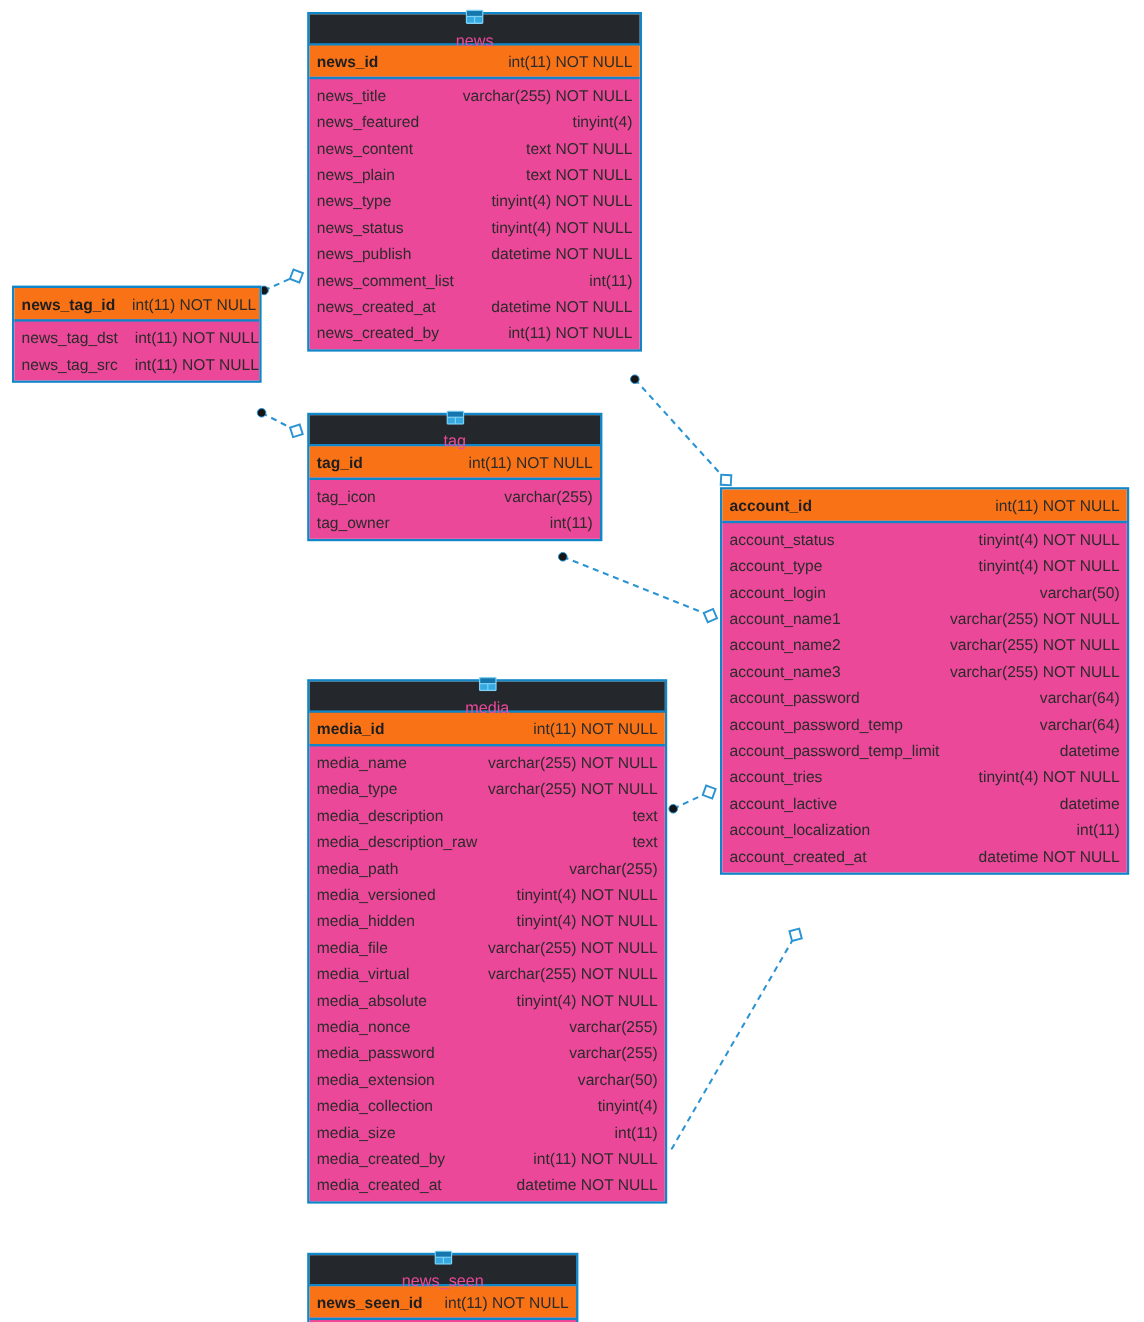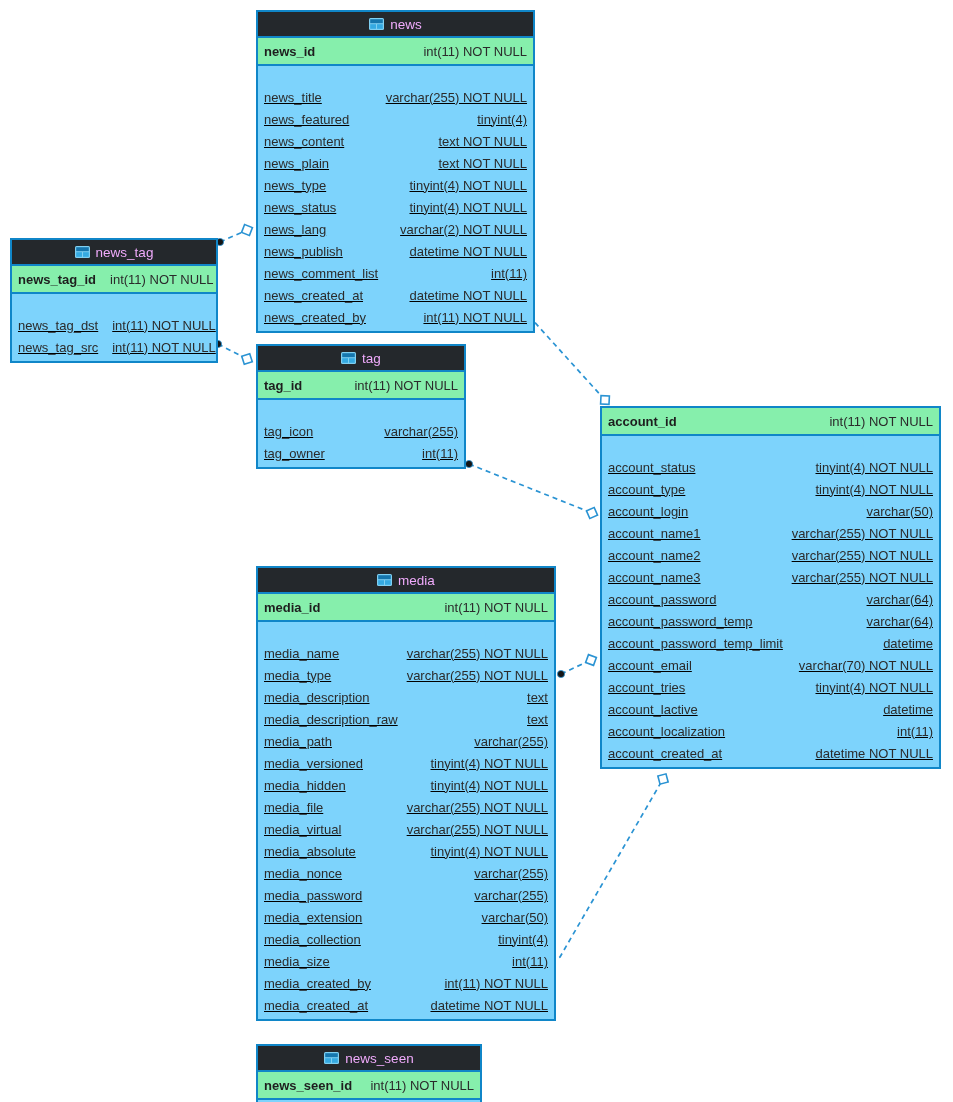--- a/index.html
+++ b/index.html
@@ -6,34 +6,34 @@
   #canvas{
     position:relative;width:953px;height:1102px;background:#ffffff;
     font-family:"Liberation Sans","DejaVu Sans",sans-serif;overflow:hidden;
   }
   #wires{position:absolute;left:0;top:0;width:953px;height:1102px;}
   .tbl{
     position:absolute;box-sizing:border-box;background:#ffffff;
     border:2px solid #1086c8;
   }
   .tbl-header{
-    height:24px;background:#24282c;color:#f0abfc;
+    height:24px;background:#24282c;color:#ec4899;
     display:flex;align-items:center;justify-content:center;gap:6px;
-    font-size:13.5px;border-bottom:2px solid #1086c8;
+    font-size:13.5px;border-bottom:2px solid #1086c8;flex-direction:column;
   }
   .tbl-header .ticon{display:flex;align-items:center;}
   .row{
     height:22px;display:flex;align-items:center;justify-content:space-between;
     padding:0 6px;font-size:13px;color:#2b2b2b;white-space:nowrap;
   }
   .row .cname{margin-right:14px;}
   .row .ctype{}
-  .pkrow{height:26px;background:#86efac;}
+  .pkrow{height:26px;background:#f97316;}
   .pkrow .cname{font-weight:bold;color:#1e1e1e;}
-  .cols{border-top:2px solid #1086c8;padding:20px 0 3px 0;background:#7dd3fc;text-decoration:underline;}
+  .cols{border-top:2px solid #1086c8;padding:2px 0 3px 0;background:#ec4899;}
 </style>
 </head>
 <body>
 
 <div id="canvas">
   <svg id="wires" xmlns="http://www.w3.org/2000/svg" viewBox="0 0 953 1102">
       <polyline points="220,242 247,230" fill="none" stroke="#2a93d3" stroke-width="1.7" stroke-dasharray="5 4"></polyline>
       <circle cx="220" cy="242" r="3.6" fill="#151515" stroke="#2a93d3" stroke-width="0.8"></circle>
       <rect x="242.8" y="225.8" width="8.4" height="8.4" fill="#ffffff" stroke="#2a93d3" stroke-width="1.6" transform="rotate(21.037511025421818 247 230)"></rect>
       <polyline points="218,344 247,359" fill="none" stroke="#2a93d3" stroke-width="1.7" stroke-dasharray="5 4"></polyline>
@@ -87,69 +87,54 @@
         </div>
         <div class="row">
           <span class="cname">news_type</span>
           <span class="ctype">tinyint(4) NOT NULL</span>
         </div>
         <div class="row">
           <span class="cname">news_status</span>
           <span class="ctype">tinyint(4) NOT NULL</span>
         </div>
         <div class="row">
-          <span class="cname">news_lang</span>
-          <span class="ctype">varchar(2) NOT NULL</span>
-        </div>
-        <div class="row">
           <span class="cname">news_publish</span>
           <span class="ctype">datetime NOT NULL</span>
         </div>
         <div class="row">
           <span class="cname">news_comment_list</span>
           <span class="ctype">int(11)</span>
         </div>
         <div class="row">
           <span class="cname">news_created_at</span>
           <span class="ctype">datetime NOT NULL</span>
         </div>
         <div class="row">
           <span class="cname">news_created_by</span>
           <span class="ctype">int(11) NOT NULL</span>
         </div>
       </div>
     </div>
     <div class="tbl" style="left: 10px; top: 238px; width: 208px;">
-      <div class="tbl-header">
-        <span class="ticon">
-          <svg width="15" height="12" viewBox="0 0 15 12">
-            <rect x="0" y="0" width="15" height="12" rx="1.5" fill="#7fd0f2"></rect>
-            <rect x="1.2" y="1.2" width="12.6" height="4" fill="#1576ad"></rect>
-            <rect x="1.2" y="6.2" width="5.8" height="4.6" fill="#35aae2"></rect>
-            <rect x="8" y="6.2" width="5.8" height="4.6" fill="#35aae2"></rect>
-          </svg>
-        </span>
-        <span>news_tag</span>
-      </div>
       <div class="row pkrow">
         <span class="cname">news_tag_id</span>
         <span class="ctype">int(11) NOT NULL</span>
       </div>
       <div class="cols">
         <div class="row">
           <span class="cname">news_tag_dst</span>
           <span class="ctype">int(11) NOT NULL</span>
         </div>
         <div class="row">
           <span class="cname">news_tag_src</span>
           <span class="ctype">int(11) NOT NULL</span>
         </div>
       </div>
     </div>
-    <div class="tbl" style="left: 256px; top: 344px; width: 210px;">
+    <div class="tbl" style="left: 256px; top: 344px; width: 246px;">
       <div class="tbl-header">
         <span class="ticon">
           <svg width="15" height="12" viewBox="0 0 15 12">
             <rect x="0" y="0" width="15" height="12" rx="1.5" fill="#7fd0f2"></rect>
             <rect x="1.2" y="1.2" width="12.6" height="4" fill="#1576ad"></rect>
             <rect x="1.2" y="6.2" width="5.8" height="4.6" fill="#35aae2"></rect>
             <rect x="8" y="6.2" width="5.8" height="4.6" fill="#35aae2"></rect>
           </svg>
         </span>
         <span>tag</span>
@@ -292,24 +277,20 @@
         </div>
         <div class="row">
           <span class="cname">account_password_temp</span>
           <span class="ctype">varchar(64)</span>
         </div>
         <div class="row">
           <span class="cname">account_password_temp_limit</span>
           <span class="ctype">datetime</span>
         </div>
         <div class="row">
-          <span class="cname">account_email</span>
-          <span class="ctype">varchar(70) NOT NULL</span>
-        </div>
-        <div class="row">
           <span class="cname">account_tries</span>
           <span class="ctype">tinyint(4) NOT NULL</span>
         </div>
         <div class="row">
           <span class="cname">account_lactive</span>
           <span class="ctype">datetime</span>
         </div>
         <div class="row">
           <span class="cname">account_localization</span>
           <span class="ctype">int(11)</span>

